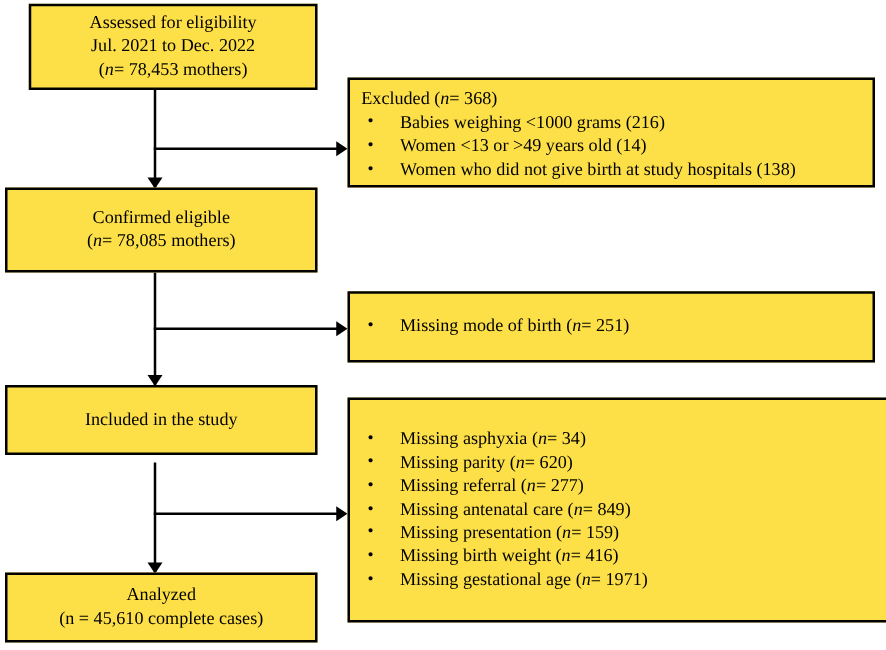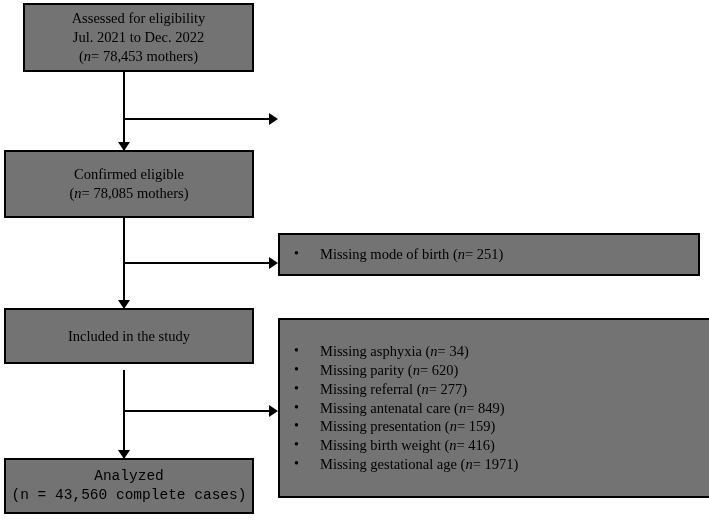--- a/index.html
+++ b/index.html
@@ -15,21 +15,21 @@
     position: relative;
     width: 709px;
     height: 520px;
     background: #ffffff;
     overflow: hidden;
   }
   .box {
     position: absolute;
     box-sizing: border-box;
     border: 2px solid #000000;
-    background: #737373;
+    background: #fde047;
     z-index: 2;
   }
   .box-center {
     display: flex;
     flex-direction: column;
     align-items: center;
     justify-content: center;
     text-align: center;
     line-height: 1.30;
   }
@@ -130,27 +130,35 @@
 
   <div class="box box-center" style="left:4px; top:150px; width:250px; height:68px;justify-content:center;">
     <div class="txt">Confirmed eligible</div>
     <div class="txt"><span>(</span><i>n</i><span>= 78,085 mothers)</span></div>
   </div>
 
   <div class="box box-center" style="left:4px; top:308px; width:250px; height:56px;">
     <div class="txt">Included in the study</div>
   </div>
 
-  <div class="box box-center" style="left:4px; top:458px; width:250px; height:56px;font-family:Liberation Mono, monospace;">
+  <div class="box box-center" style="left:4px; top:458px; width:250px; height:56px;">
     <div class="txt">Analyzed</div>
-    <div class="txt">(n = 43,560 complete cases)</div>
+    <div class="txt">(n = 45,610 complete cases)</div>
   </div>
 
+  <div class="box box-left" style="left:278px; top:62px; width:422px; height:88px; padding-top:4px;">
+    <div class="hdr"><span>Excluded (</span><i>n</i><span>= 368)</span></div>
+    <ul class="bullets">
+      <li>Babies weighing &lt;1000 grams (216)</li>
+      <li>Women &lt;13 or &gt;49 years old (14)</li>
+      <li>Women who did not give birth at study hospitals (138)</li>
+    </ul>
+  </div>
 
-  <div class="box box-left" style="left:278px; top:233px; width:422px; height:43px;">
+  <div class="box box-left" style="left:278px; top:233px; width:422px; height:57px;">
     <ul class="bullets">
       <li><span>Missing mode of birth (</span><i>n</i><span>= 251)</span></li>
     </ul>
   </div>
 
   <div class="box box-left" style="left:278px; top:318px; width:470px; height:180px;">
     <ul class="bullets">
       <li><span>Missing asphyxia (</span><i>n</i><span>= 34)</span></li>
       <li><span>Missing parity (</span><i>n</i><span>= 620)</span></li>
       <li><span>Missing referral (</span><i>n</i><span>= 277)</span></li>

